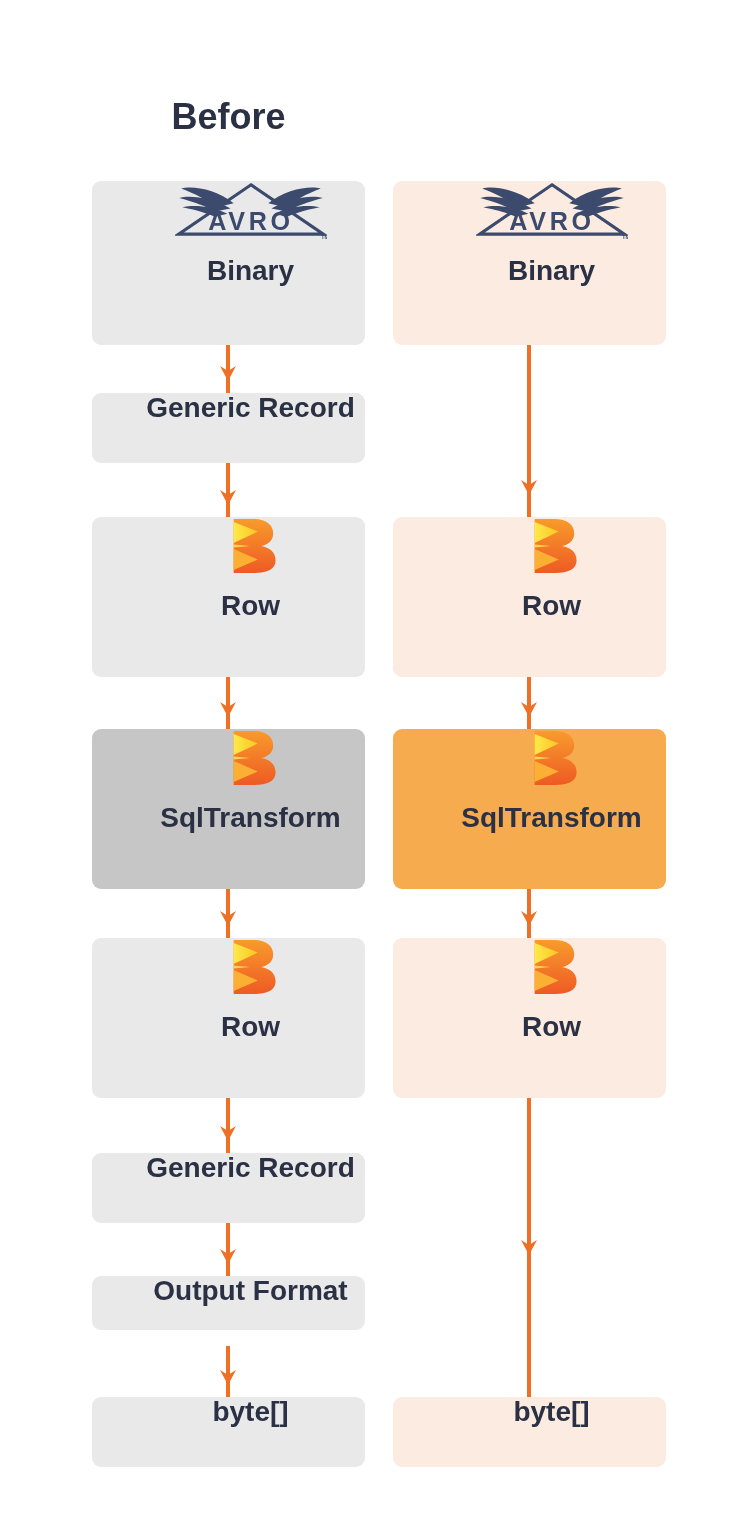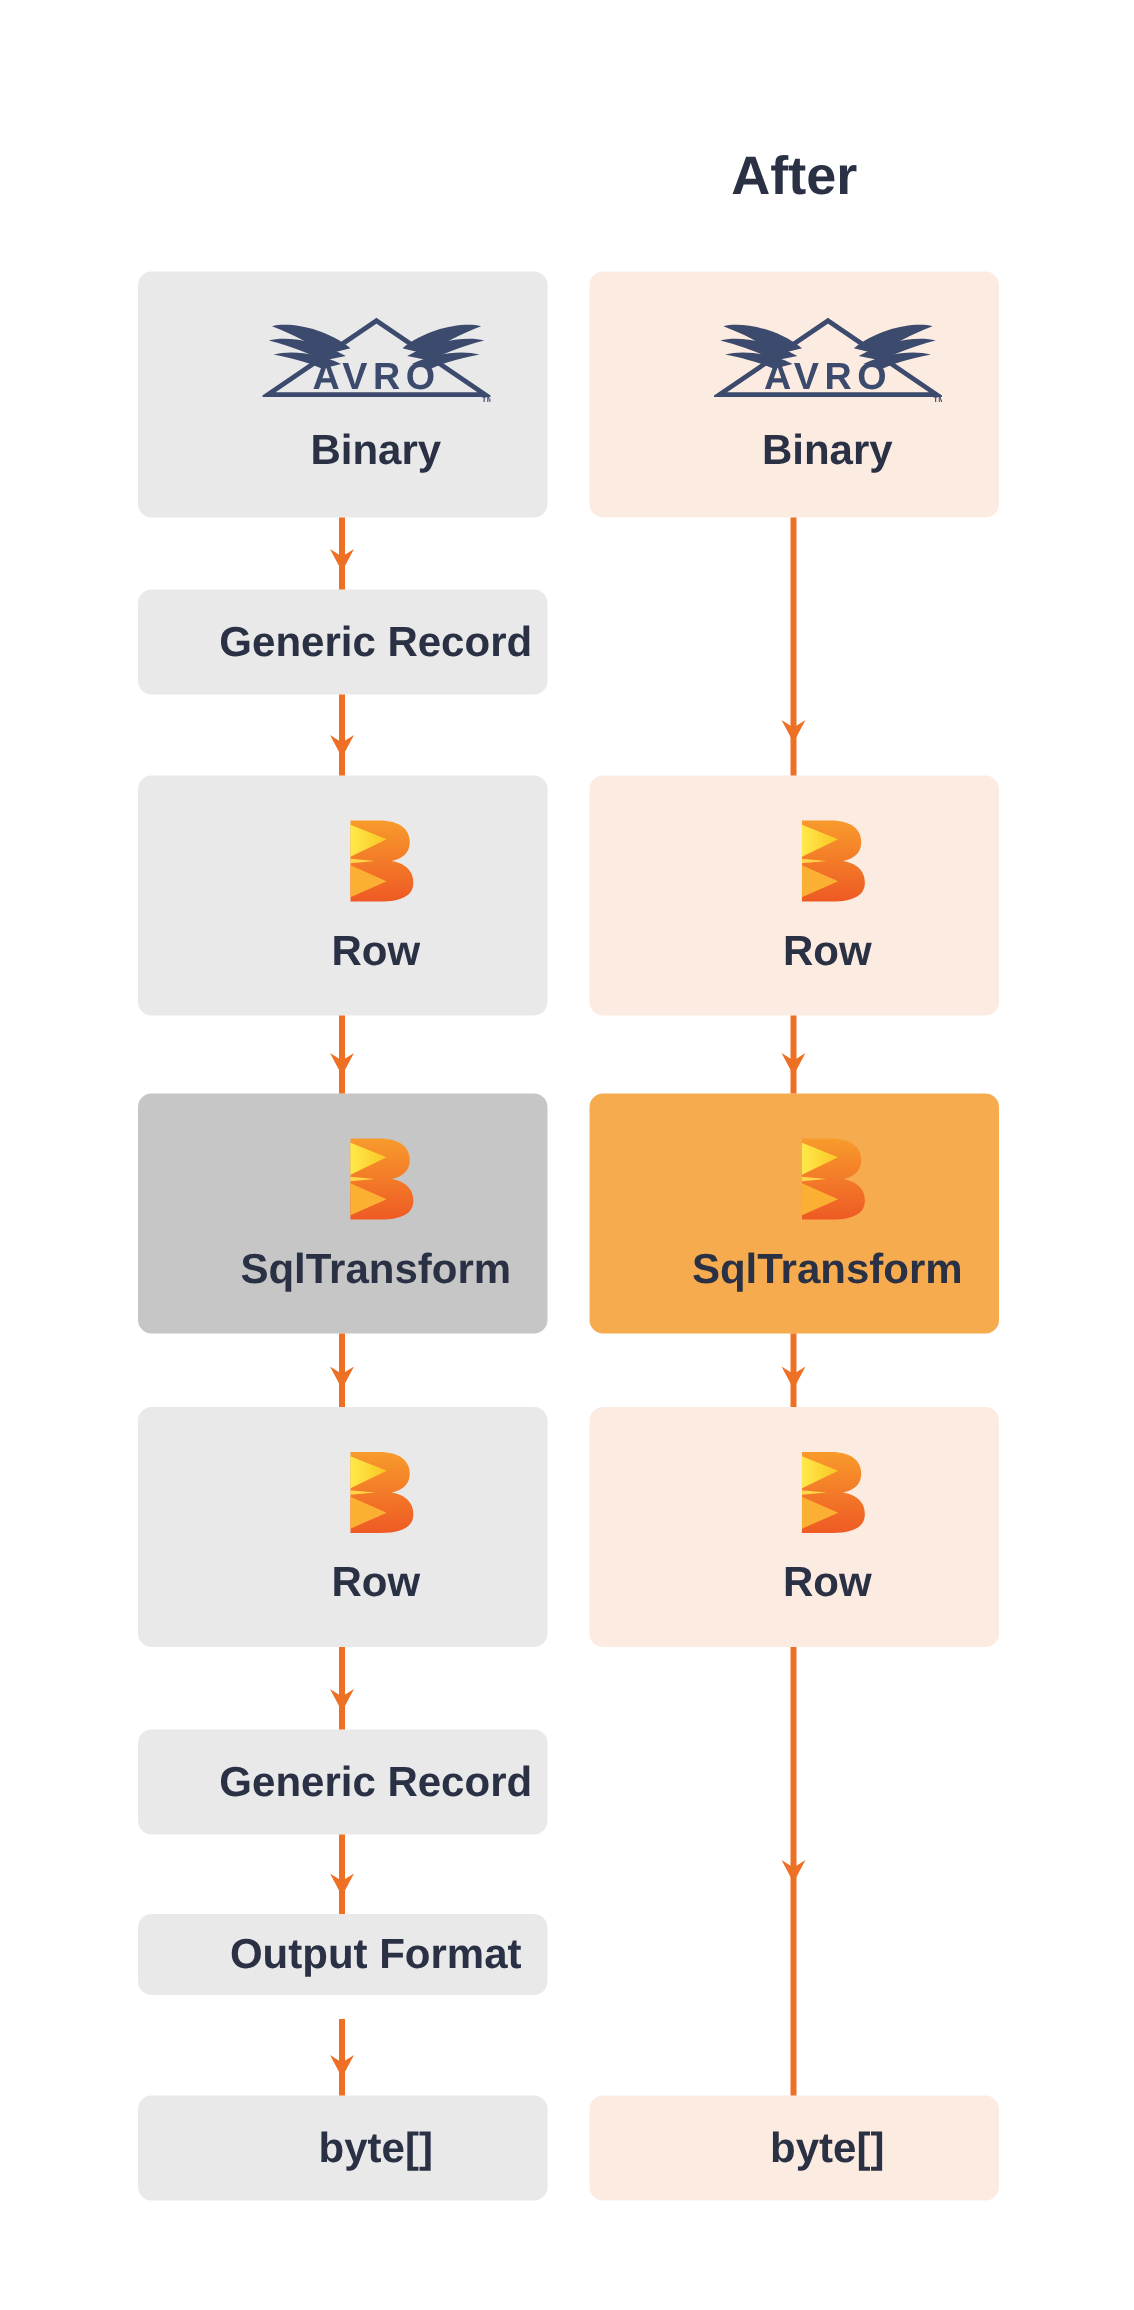--- a/index.html
+++ b/index.html
@@ -19,21 +19,21 @@
     font-weight:700;
     color:#2b3144;
   }
   .box{
     position:absolute;
     width:273px;
     border-radius:9px;
     display:flex;
     flex-direction:column;
     align-items:center;
-    justify-content:center;
+    justify-content:flex-start;
     gap:16px;
     box-sizing:border-box;
     padding-left:44px;
   }
   .box .label{
     font-size:28px;
     font-weight:700;
     color:#2b3144;
     line-height:1.1;
     text-align:center;
@@ -95,21 +95,21 @@
       <text x="279" y="110" font-size="10" font-weight="bold">TM</text>
     </g>
     <g id="arrow-head-sym">
       <polygon fill="#ed7024" points="0,0 8,5 16,0 8,15"></polygon>
     </g>
   </defs>
 </svg>
 
 <div class="canvas">
 
-  <div class="col-heading" style="left:393px;">After</div>
+  <div class="col-heading" style="left:92px;">Before</div>
 
   <div class="box bg-gray" style="left:92px;top:181px;height:164px;">
     <svg class="logo-avro" viewBox="0 0 290 112">
         <use href="#avro-sym"></use>
       </svg>
     <div class="label">Binary</div>
   </div>
 
   <div class="box bg-gray" style="left:92px;top:393px;height:70px;">
     <div class="label">Generic Record</div>

